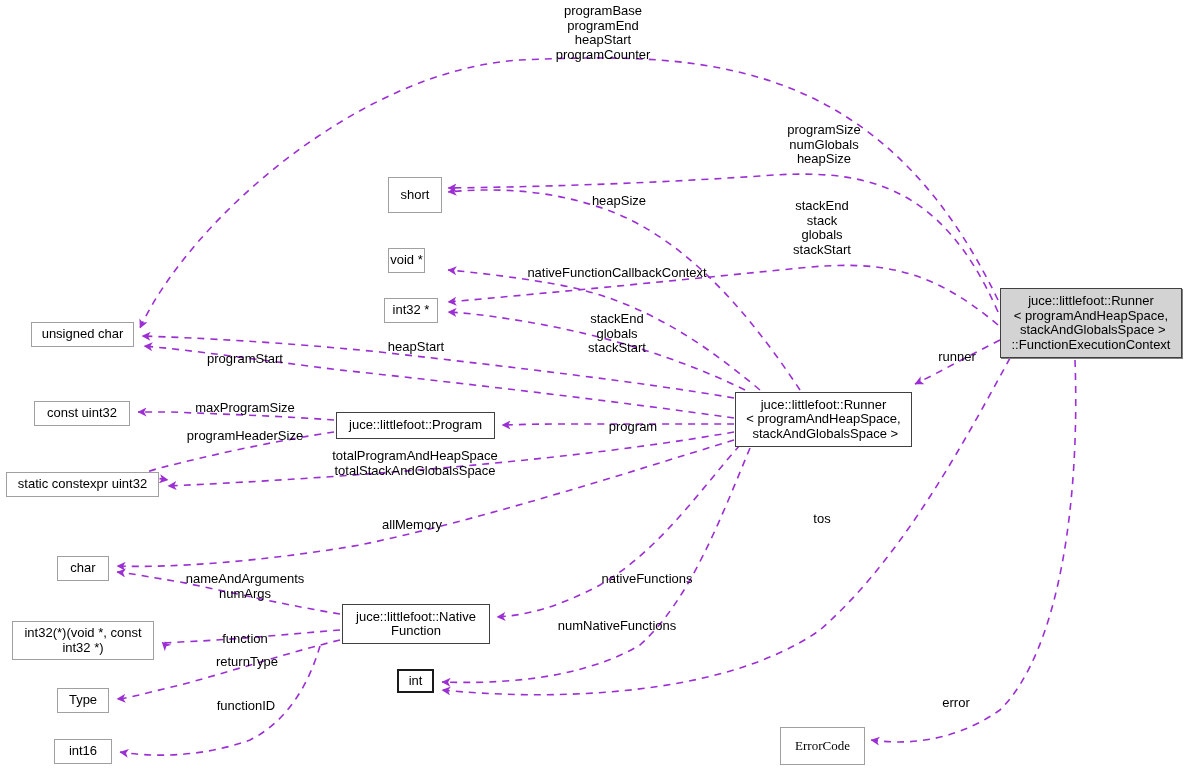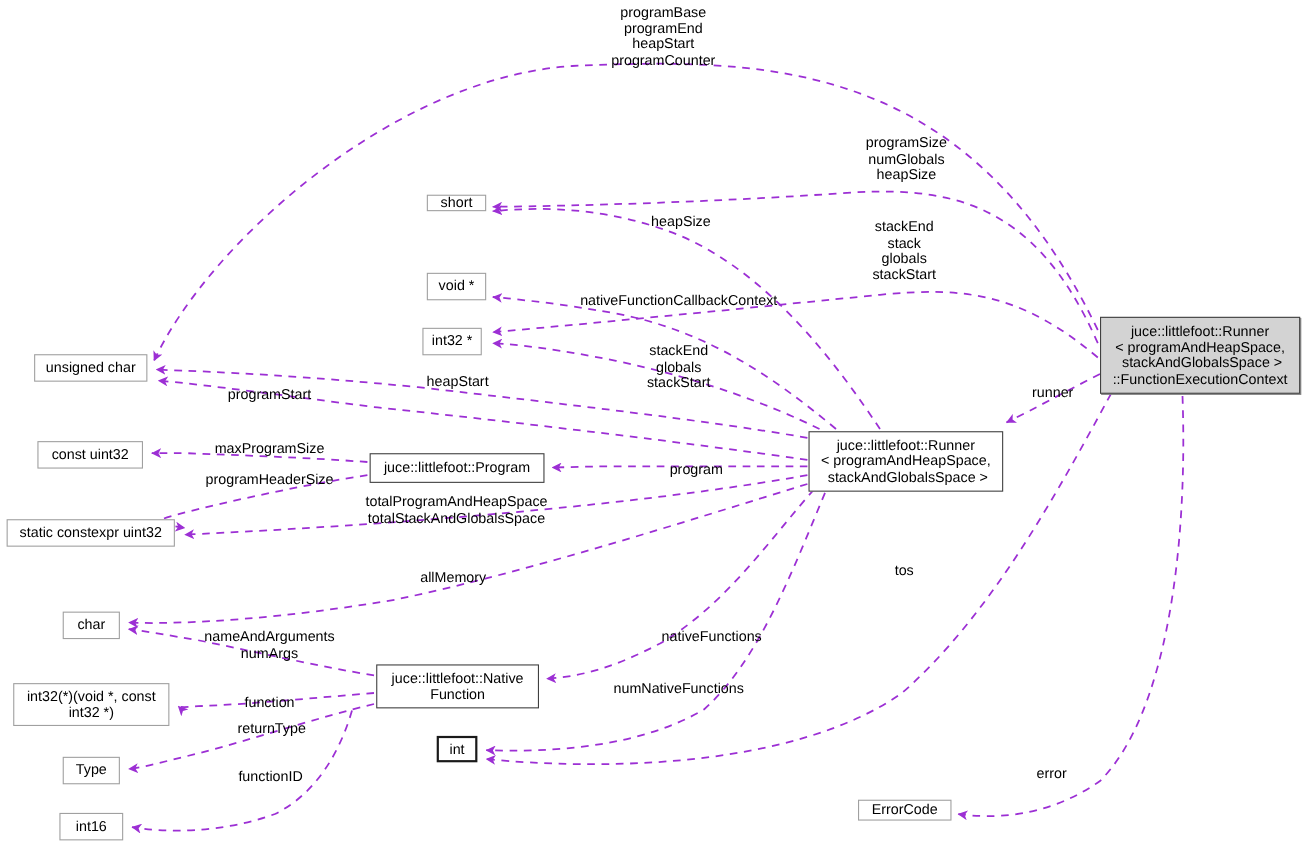--- a/index.html
+++ b/index.html
@@ -113,39 +113,39 @@
 
       <path d="M 1010 358 C 960 450 900 560 820 630 C 720 700 540 700 442 690"></path>
 
       <path d="M 1000 340 C 970 355 940 372 915 384"></path>
 
       <path d="M 1075 360 C 1080 500 1060 650 1000 710 C 950 745 900 744 871 740"></path>
     </g>
   </svg>
 
   <div id="nodes">
-      <div class="node plain" style="left: 388px; top: 177px; width: 54px; height: 15px;">short</div>
-      <div class="node plain" style="left: 388px; top: 248px; width: 54px; height: 25px;">void *</div>
+      <div class="node plain" style="left: 388px; top: 177px; width: 54px; height: 36px;">short</div>
+      <div class="node plain" style="left: 388px; top: 248px; width: 37px; height: 25px;">void *</div>
       <div class="node plain" style="left: 384px; top: 298px; width: 54px; height: 25px;">int32 *</div>
       <div class="node plain" style="left: 31px; top: 322px; width: 103px; height: 25px;">unsigned char</div>
       <div class="node plain" style="left: 34px; top: 401px; width: 96px; height: 25px;">const uint32</div>
       <div class="node bold" style="left: 336px; top: 412px; width: 159px; height: 27px;">juce::littlefoot::Program</div>
       <div class="node plain" style="left: 6px; top: 472px; width: 153px; height: 25px;">static constexpr uint32</div>
       <div class="node plain" style="left: 57px; top: 556px; width: 52px; height: 25px;">char</div>
       <div class="node bold" style="left: 342px; top: 604px; width: 148px; height: 40px;">juce::littlefoot::Native
 Function</div>
       <div class="node plain" style="left: 12px; top: 621px; width: 142px; height: 39px;">int32(*)(void *, const
 int32 *)</div>
       <div class="node plain" style="left: 57px; top: 688px; width: 52px; height: 25px;">Type</div>
       <div class="node heavy" style="left: 397px; top: 669px; width: 37px; height: 24px;">int</div>
       <div class="node plain" style="left: 54px; top: 739px; width: 58px; height: 25px;">int16</div>
       <div class="node bold" style="left: 735px; top: 392px; width: 177px; height: 55px;">juce::littlefoot::Runner
 &lt; programAndHeapSpace,
  stackAndGlobalsSpace &gt;</div>
-      <div class="node plain" style="left: 780px; top: 727px; width: 85px; height: 19px;">ErrorCode</div>
+      <div class="node plain" style="left: 780px; top: 727px; width: 85px; height: 38px; font-family: Liberation Serif, serif;">ErrorCode</div>
       <div class="node filled" style="left: 1000px; top: 288px; width: 182px; height: 70px;">juce::littlefoot::Runner
 &lt; programAndHeapSpace,
  stackAndGlobalsSpace &gt;
 ::FunctionExecutionContext</div>
     </div>
   <div id="labels">
       <div class="edge-label" style="left: 603px; top: 4px;">programBase
 programEnd
 heapStart
 programCounter</div>

